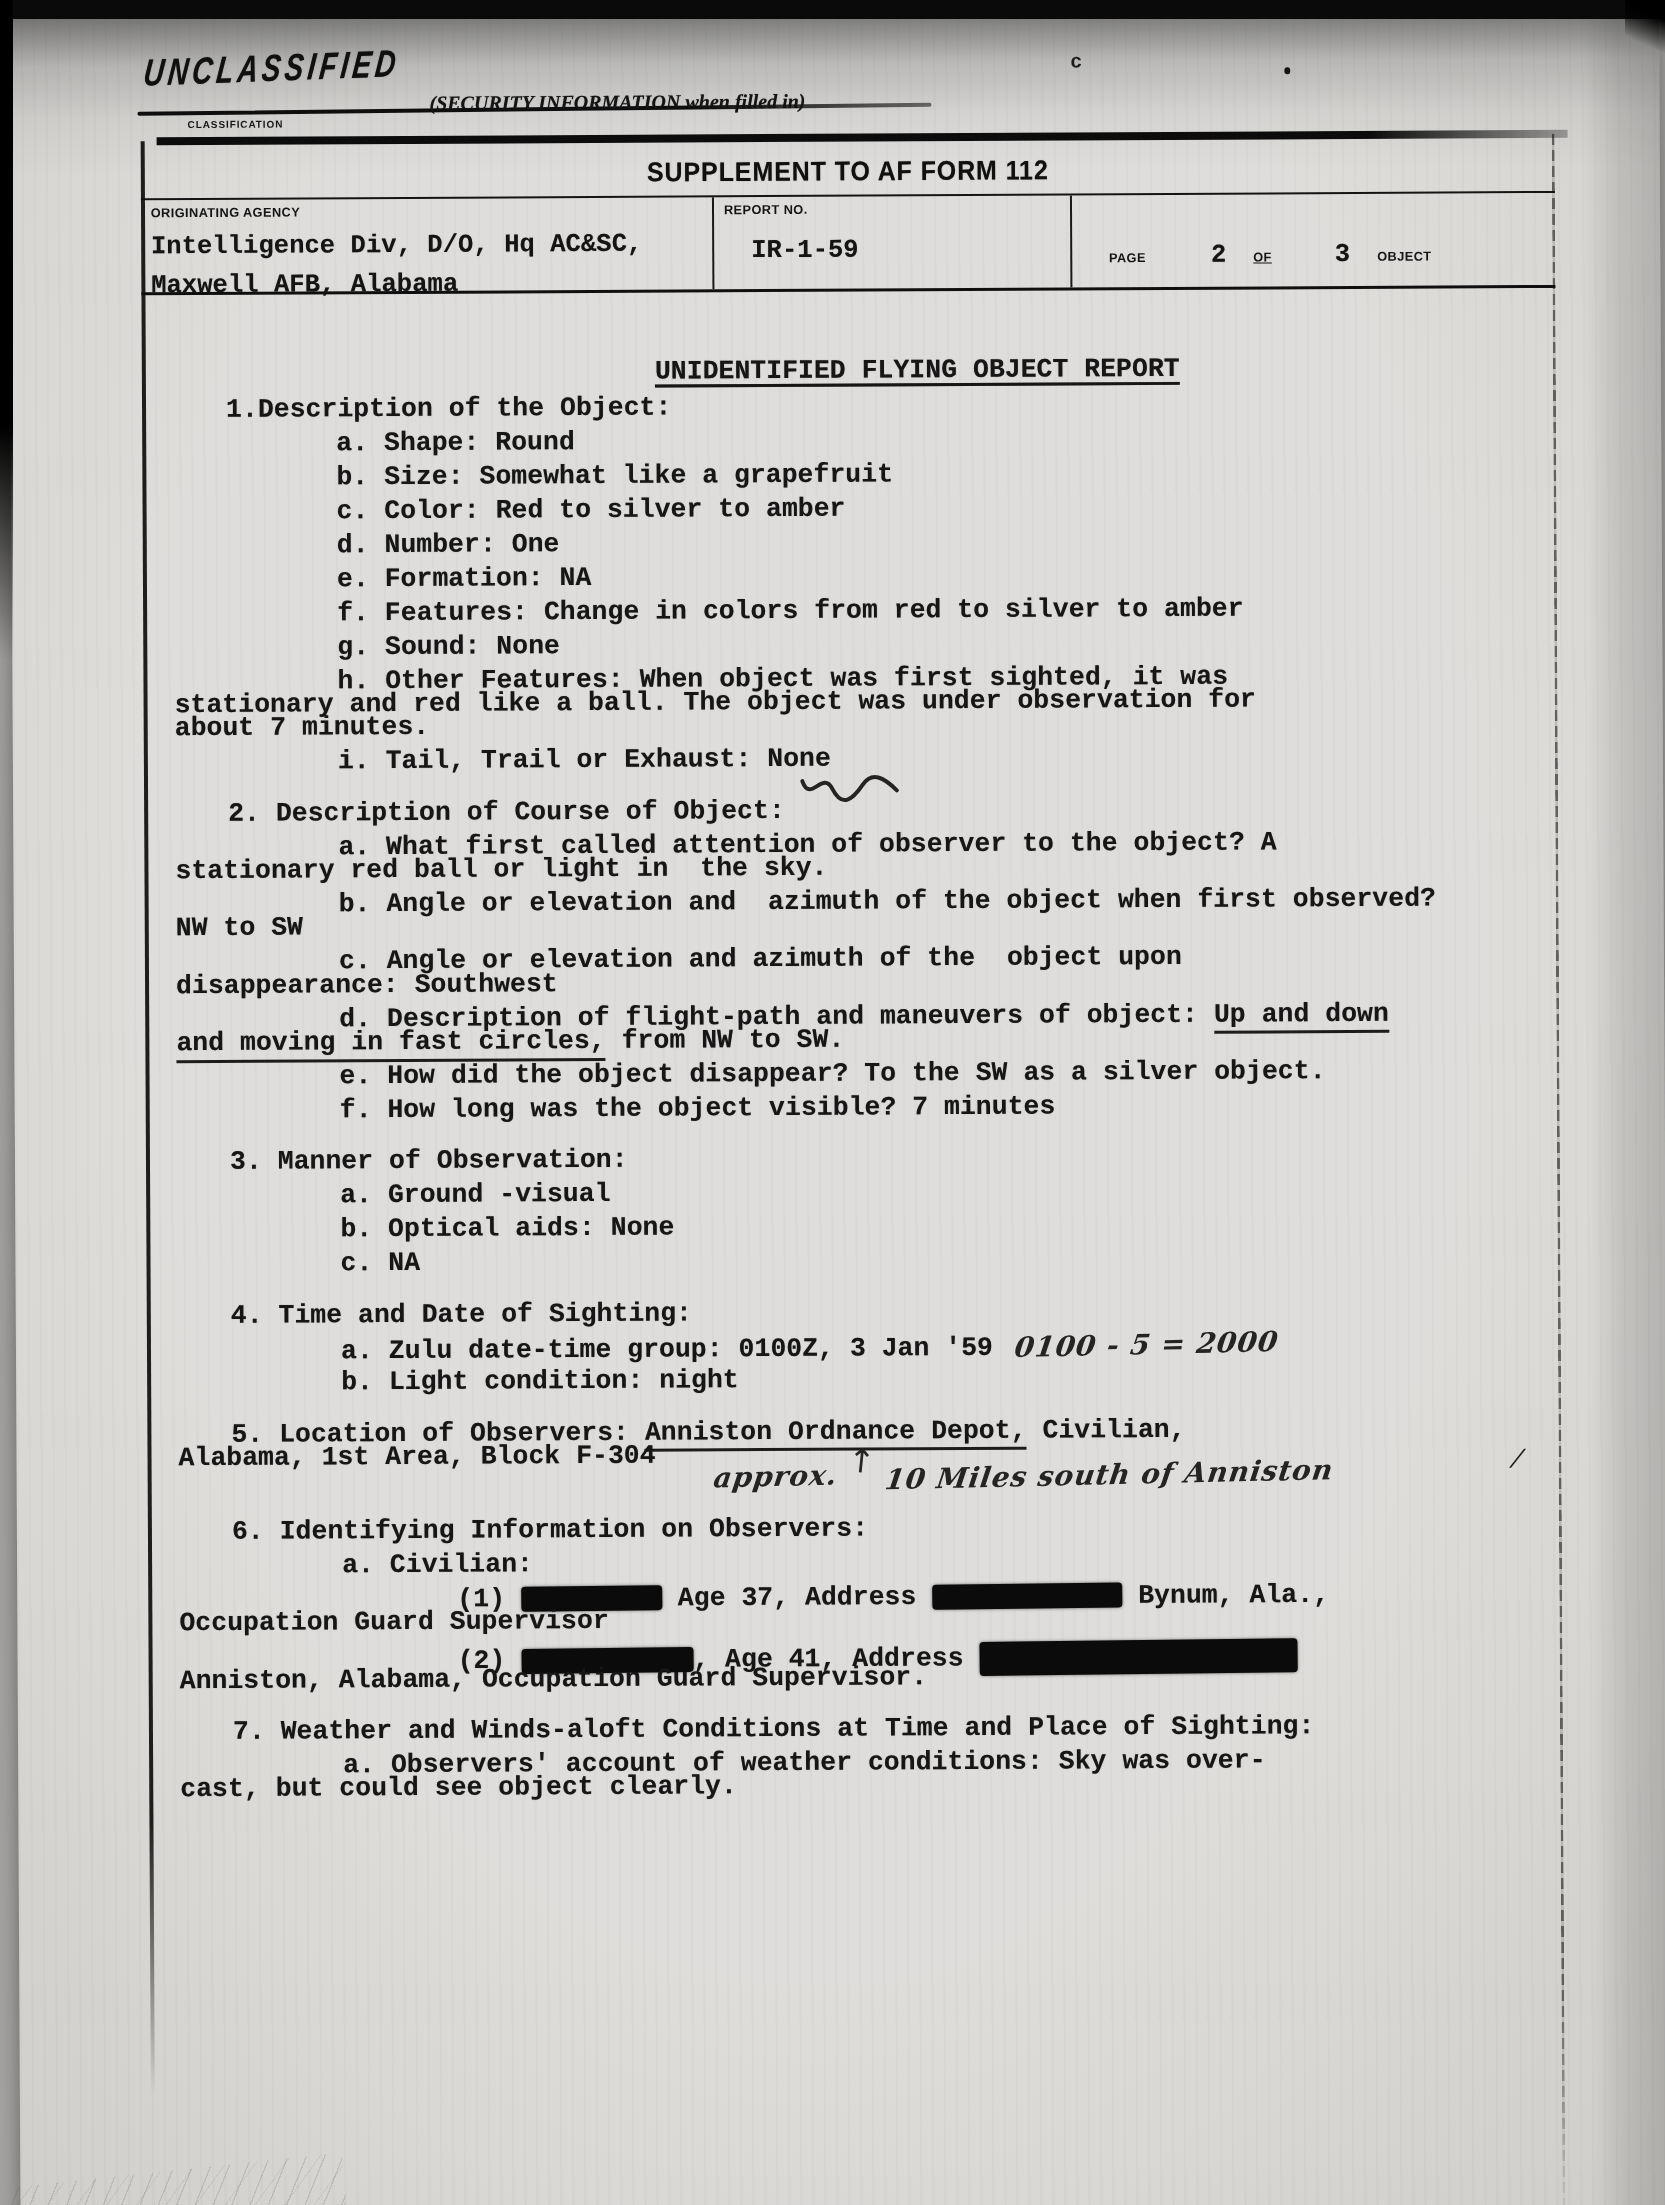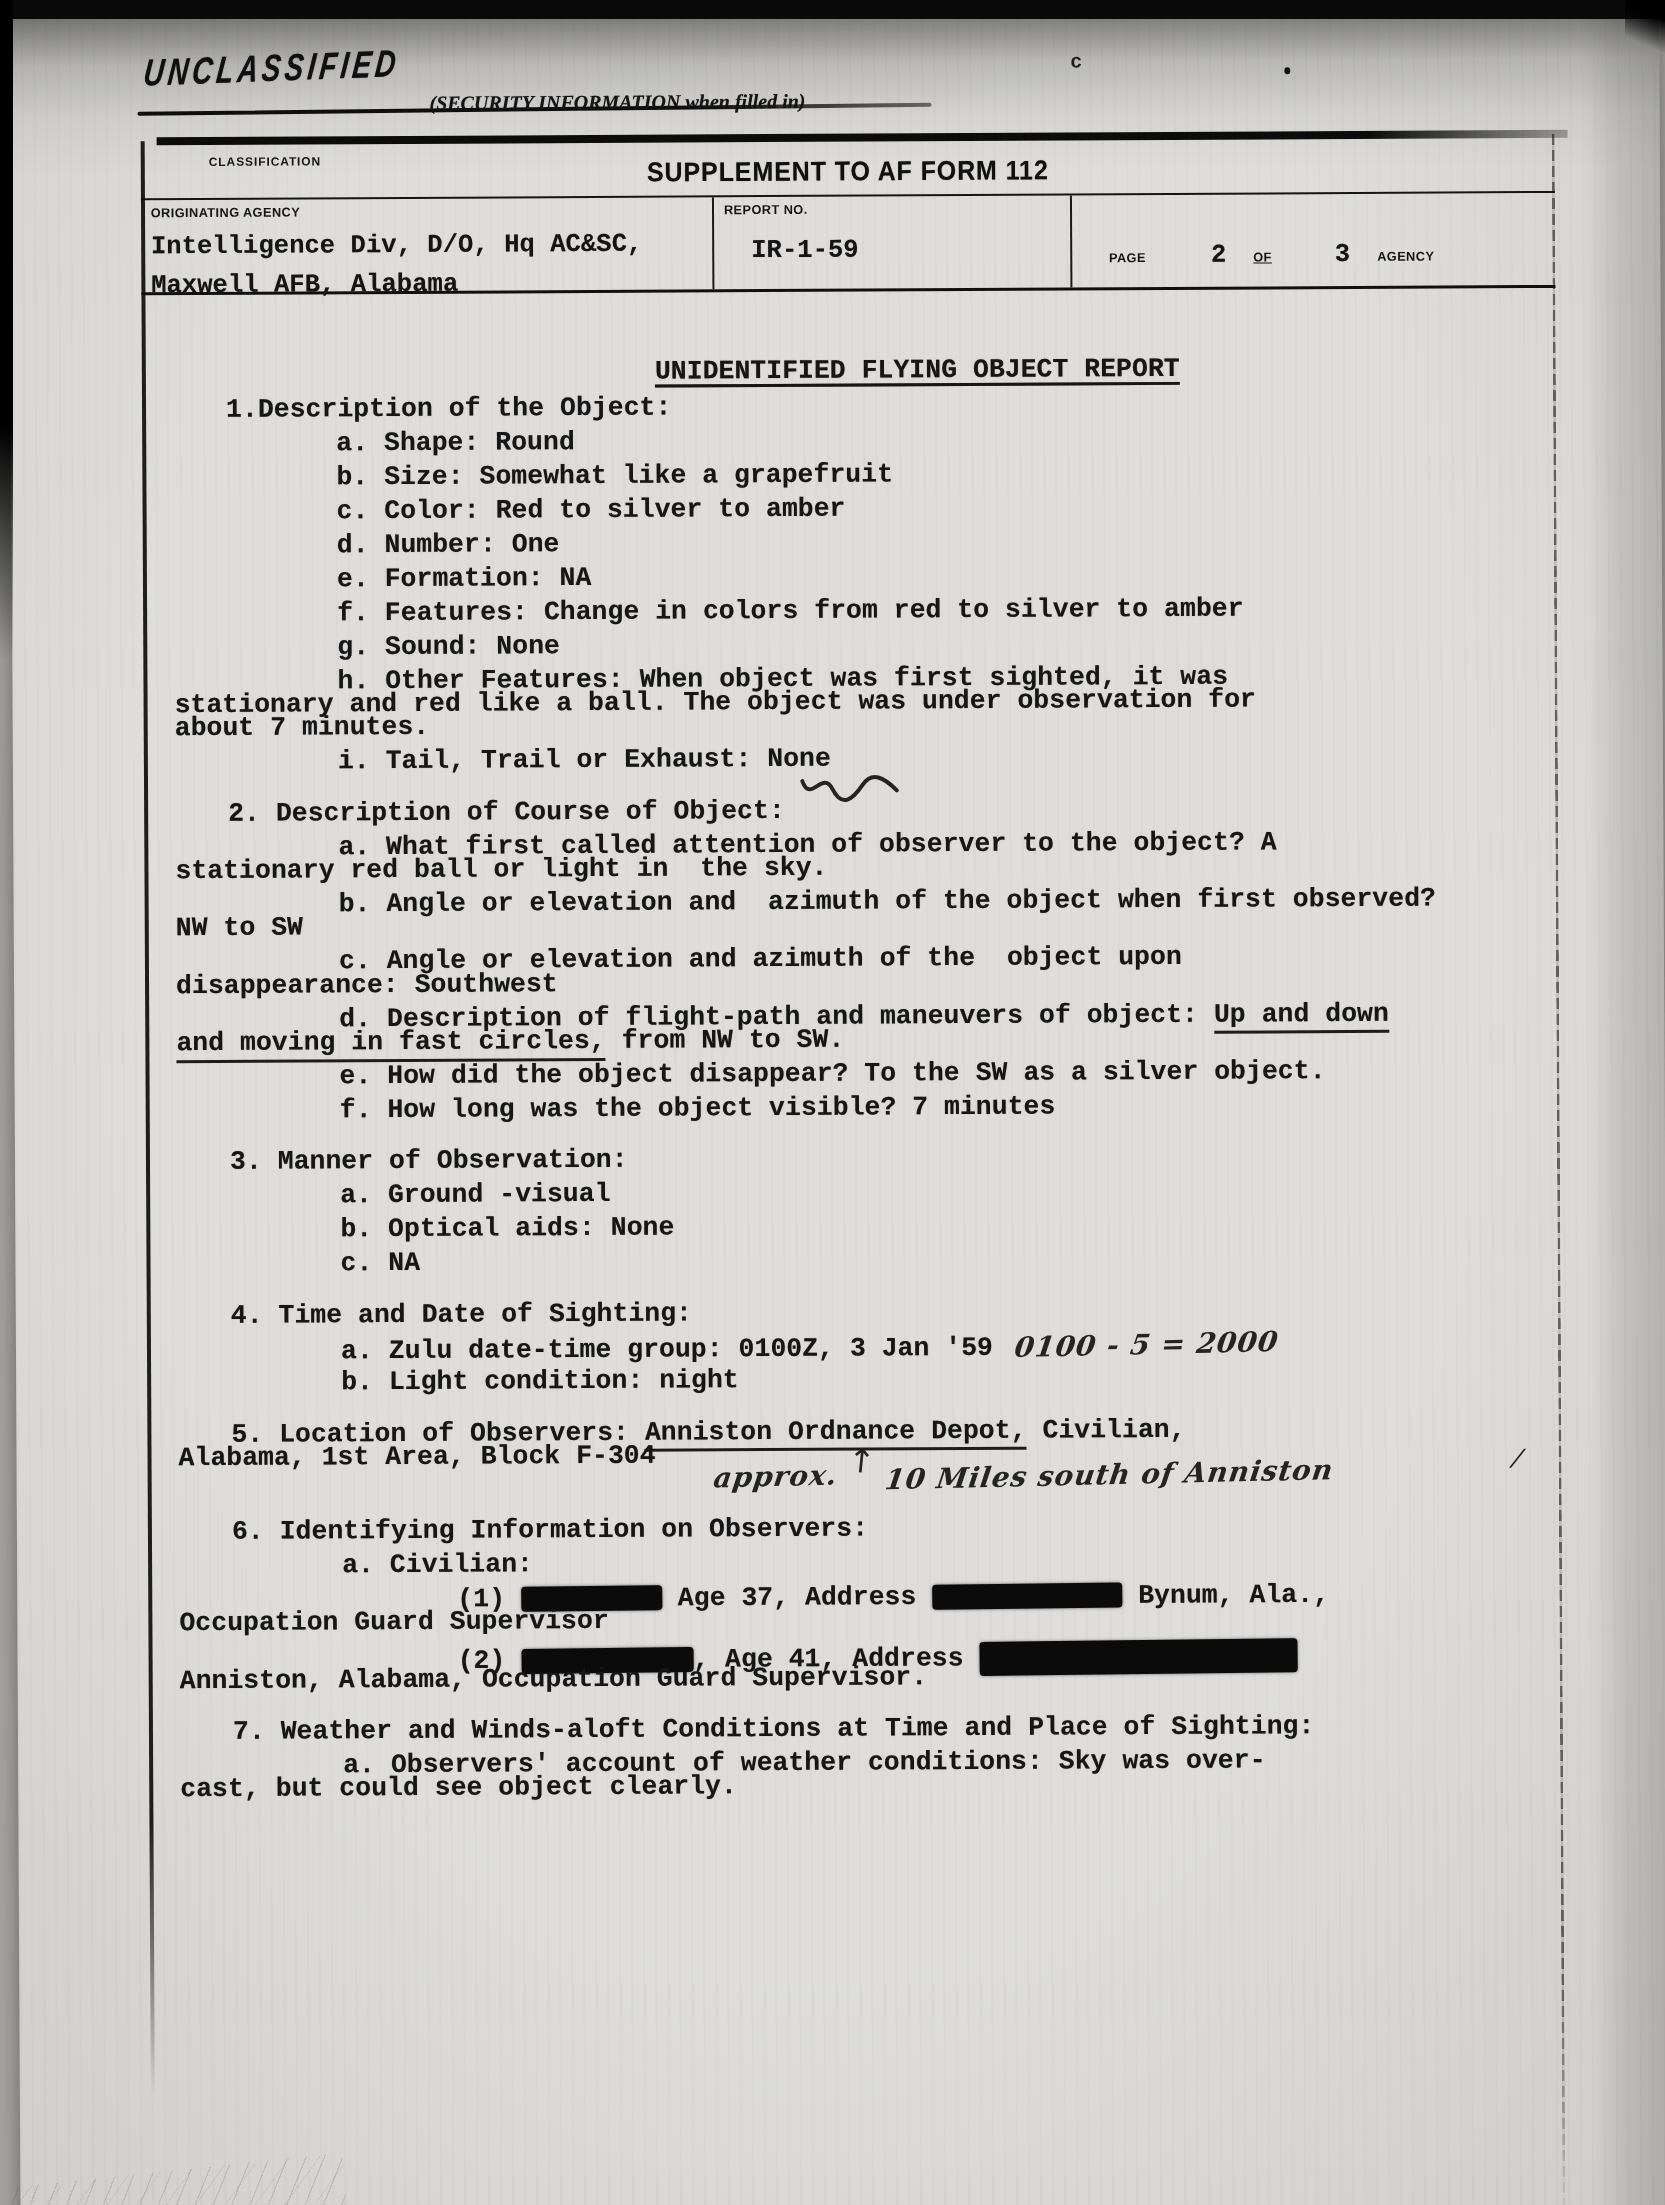--- a/index.html
+++ b/index.html
@@ -37,22 +37,22 @@
   
   .stamp-row{position:relative;height:120px;}
   .stamp-wrap{position:absolute;left:132px;top:46px;}
   .stamp{display:inline-block;font-family:"Liberation Sans",sans-serif;font-weight:900;font-style:italic;
          font-size:28px;letter-spacing:4px;color:#101010;
          transform:scaleY(1.35) skewX(-10deg) rotate(-1.4deg);transform-origin:left bottom;
          text-shadow:0 0 0.9px rgba(0,0,0,.5);}
   .stamp-underline{position:absolute;left:-4.4px;top:46px;width:794px;height:4.4px;
          background:linear-gradient(to right,#0e0e0e 70%,rgba(14,14,14,.55));
          transform:rotate(-0.35deg);border-radius:1.8px;}
-  .stamp-label{position:absolute;left:67px;top:56px;font-size:12px;font-weight:700;
-         letter-spacing:0.9px;color:#161616;margin-top:36px;}
+  .stamp-label{position:absolute;left:46px;top:56px;font-size:10px;font-weight:700;
+         letter-spacing:0.9px;color:#161616;}
   .sec-note{position:absolute;left:420px;top:76px;font-family:"Liberation Serif",serif;
          font-weight:700;font-style:italic;font-size:20px;color:#141414;
          text-shadow:0 0 0.9px rgba(0,0,0,.45);}
 
   
   .formbox{position:absolute;left:131px;top:120px;width:1414px;}
   .rule-top{position:absolute;top:0;left:16px;right:-13.2px;height:7.5px;
          background:linear-gradient(to right,#0c0c0c 86%,rgba(12,12,12,.30));}
   .rule-left{position:absolute;left:0;top:3.5px;width:3.5px;height:1954px;
          background:linear-gradient(to bottom,rgba(14,14,14,.92) 0 86%,rgba(14,14,14,0));}
@@ -149,21 +149,21 @@
         </div>
         <div class="ff-cell ff-report">
           <div class="ff-label">REPORT NO.</div>
           <div class="ff-value">IR-1-59</div>
         </div>
         <div class="ff-cell ff-page">
           <span class="ff-label pg-l1">PAGE</span>
           <span class="ff-value pg-v1">2</span>
           <span class="ff-label pg-l2">OF</span>
           <span class="ff-value pg-v2">3</span>
-          <span class="ff-label pg-l3">AGENCY</span>
+          <span class="ff-label pg-l3">OBJECT</span>
         </div>
       </div>
 
       <div class="report-body" id="body-lines">
         <div class="line l-title">
           <span class="sg-tu">UNIDENTIFIED FLYING OBJECT REPORT</span>
         </div>
       <div class="line l-sec"><span class="sg-t">1.Description of the Object:</span></div>
           <div class="line l-sub"><span class="sg-t">a. Shape: Round</span></div>
           <div class="line l-sub"><span class="sg-t">b. Size: Somewhat like a grapefruit</span></div>

